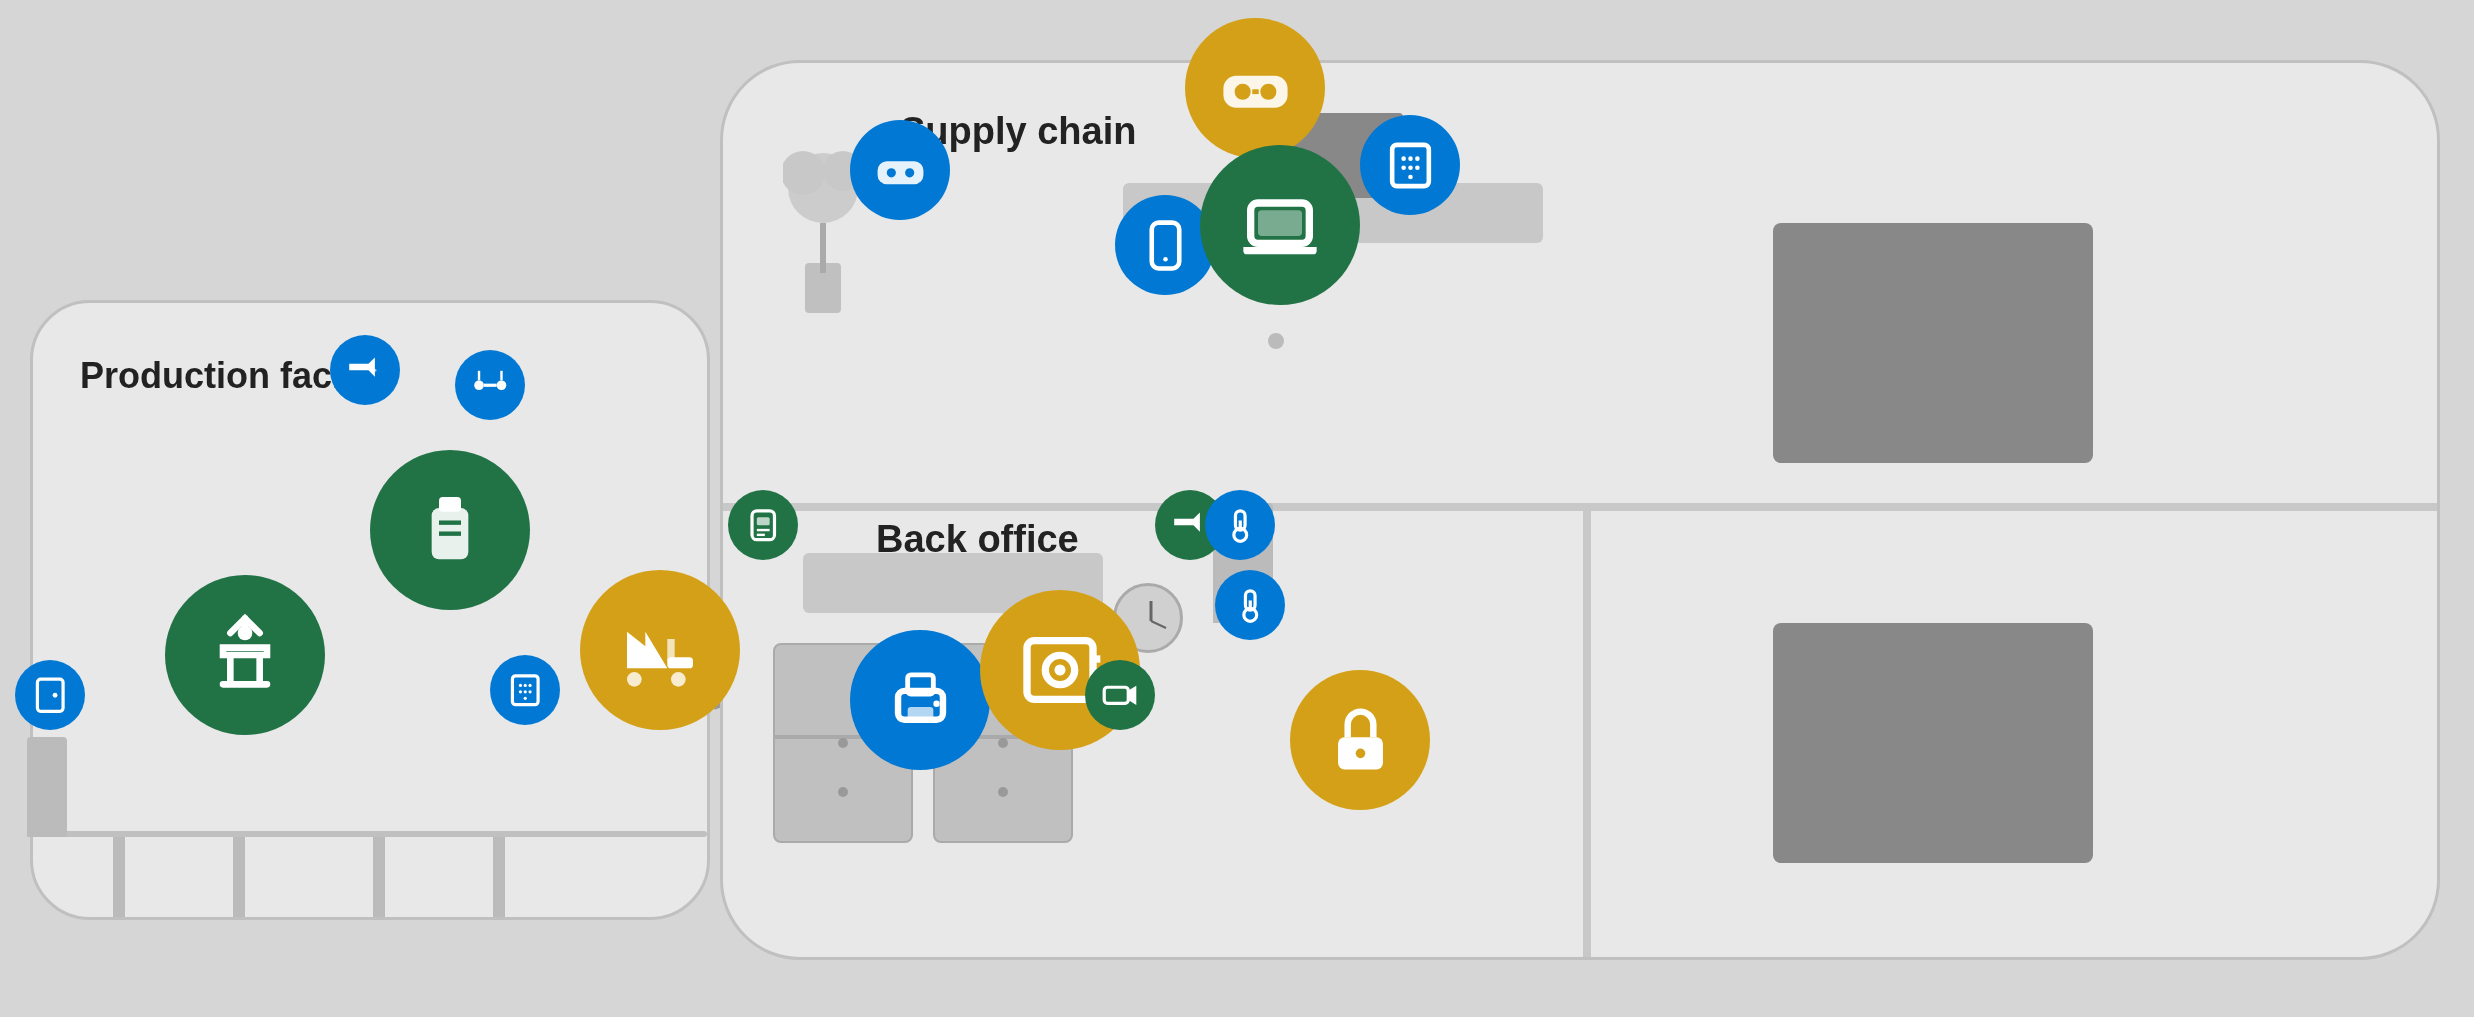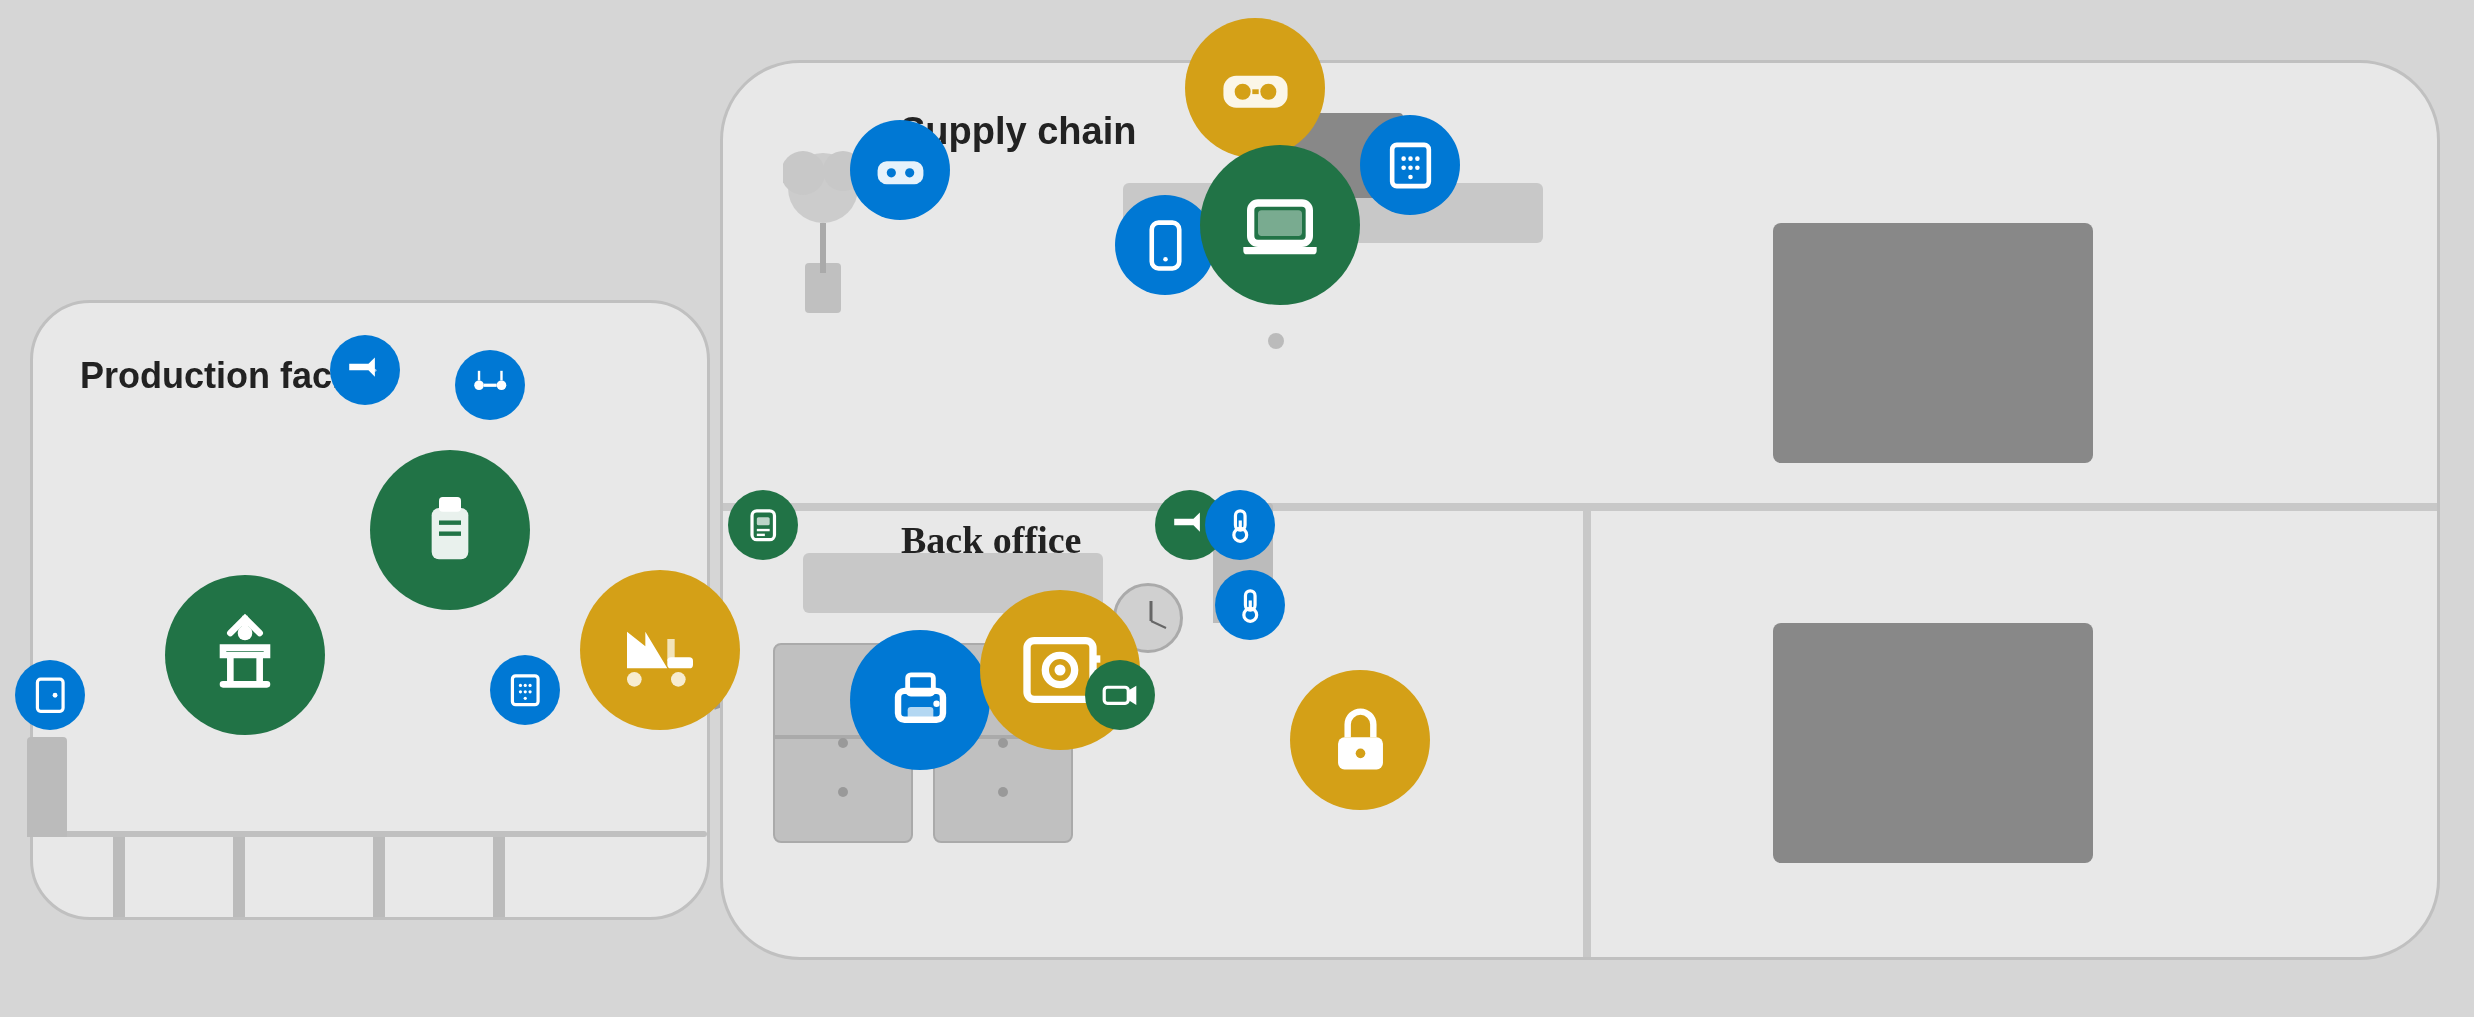--- a/index.html
+++ b/index.html
@@ -190,21 +190,21 @@
         <line x1="35" y1="35" x2="50" y2="42" stroke="#666" stroke-width="2"></line>
       </svg>
     </div>
 
     <div style="position:absolute;left:490px;top:440px;width:60px;height:120px;background:#bbb;border-radius:4px 4px 0 0;"></div>
 
     <div style="position:absolute;left:545px;top:270px;width:16px;height:16px;border-radius:50%;background:#bbb;"></div>
 
   </div>
 
-  <div class="section-label" style="left:901px; top:518px; font-size:38px;font-family:Liberation Serif, serif;">Back office</div>
+  <div class="section-label" style="left:876px; top:518px; font-size:38px;">Back office</div>
 
   <div class="section-label" style="left:900px; top:110px; font-size:38px;">Supply chain</div>
 
   <div class="icon-circle ic-blue sz-sm" style="left:15px; top:660px;">
     <svg viewBox="0 0 24 24">
         <rect x="4" y="2" width="16" height="20" rx="2" fill="none" stroke="white" stroke-width="2"></rect>
         <circle cx="15" cy="12" r="1.5" fill="white"></circle>
       </svg>
   </div>
 

